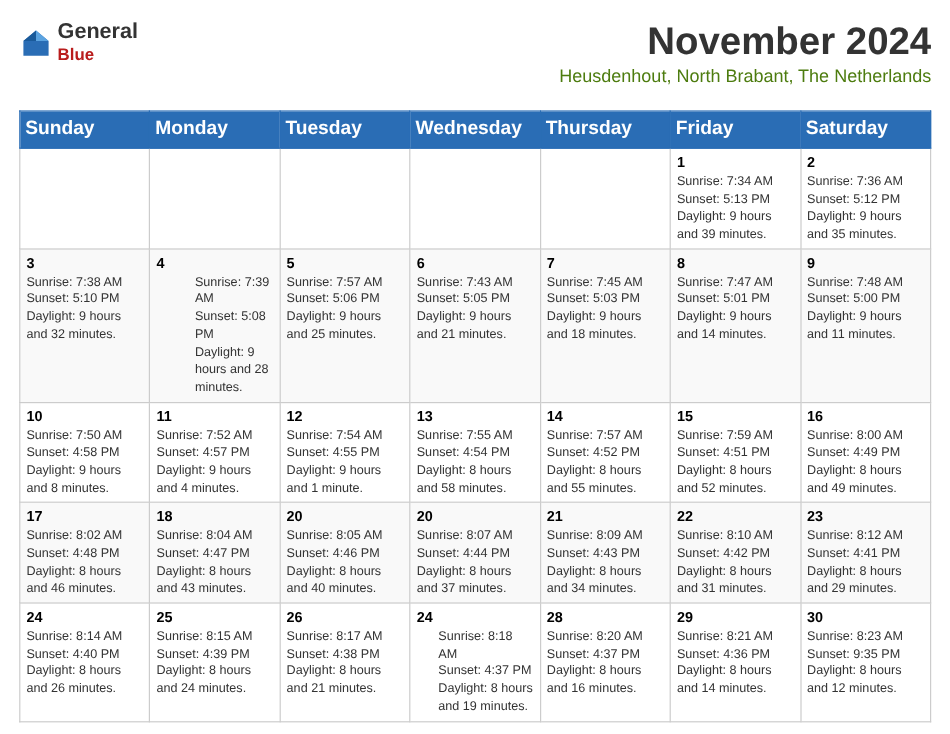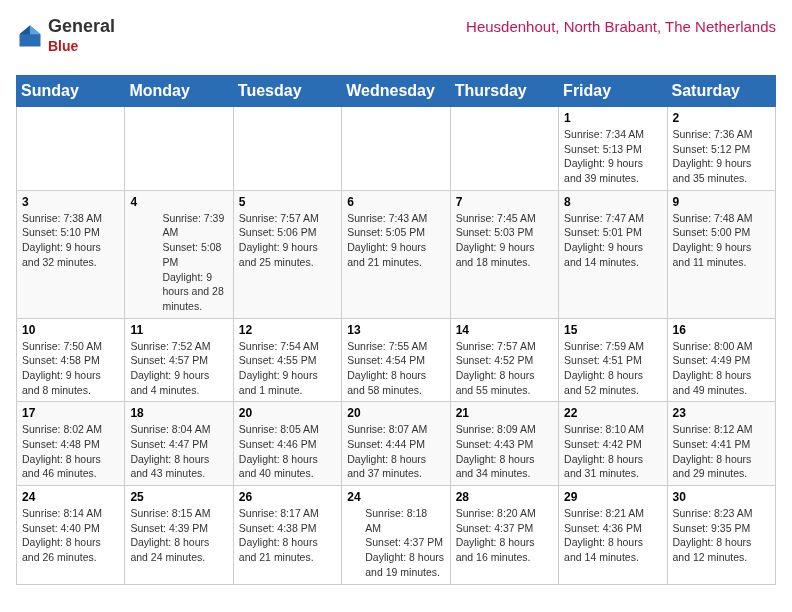--- a/index.html
+++ b/index.html
@@ -38,21 +38,21 @@
     .title-block {
       text-align: right;
     }
     .main-title {
       font-size: 32px;
       font-weight: bold;
       color: #333;
     }
     .subtitle {
       font-size: 15px;
-      color: #be185d;
+      color: #4d7c0f;
       margin-top: 2px;
     }
     .calendar {
       width: 100%;
       border-collapse: collapse;
       margin-top: 6px;
       font-size: 11px;
     }
     .calendar thead tr th {
       background-color: #2a6db5;
@@ -100,20 +100,21 @@
       <polygon points="16,4 4,14 16,14" fill="#1a5a9a"></polygon>
     </svg>
     <div>
       <div>
         <span class="logo-text-general">General</span><br>
         <span class="logo-text-blue">Blue</span>
       </div>
     </div>
   </div>
   <div class="title-block">
+    <div class="main-title">November 2024</div>
     <div class="subtitle">Heusdenhout, North Brabant, The Netherlands</div>
   </div>
 </div>
 
 <table class="calendar">
   <thead>
     <tr id="thead-row">
     <th>Sunday</th>
         <th>Monday</th>
         <th>Tuesday</th>

